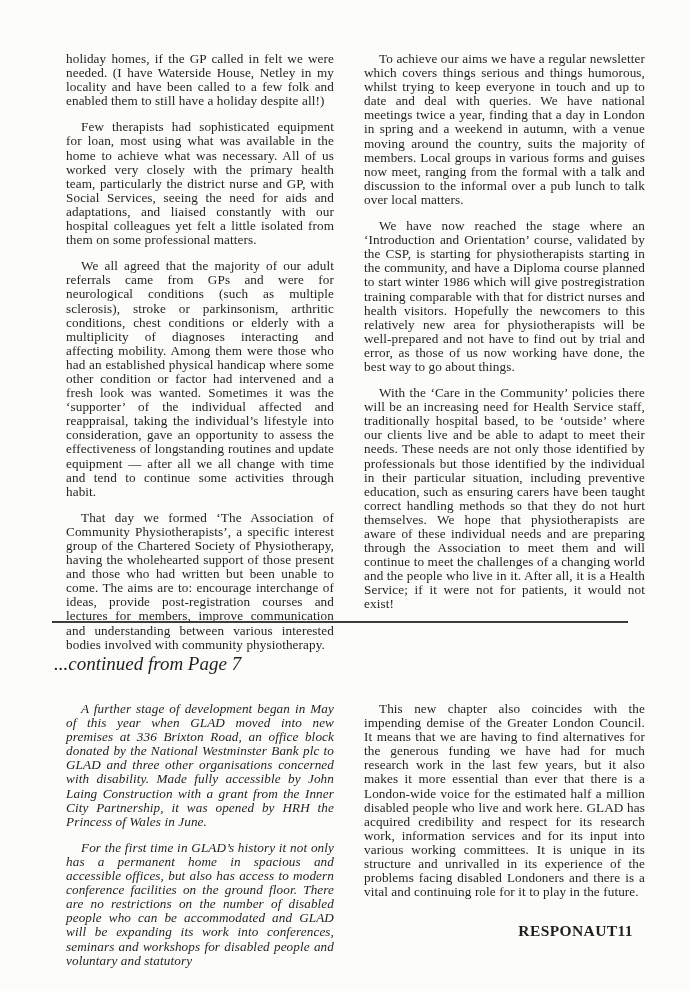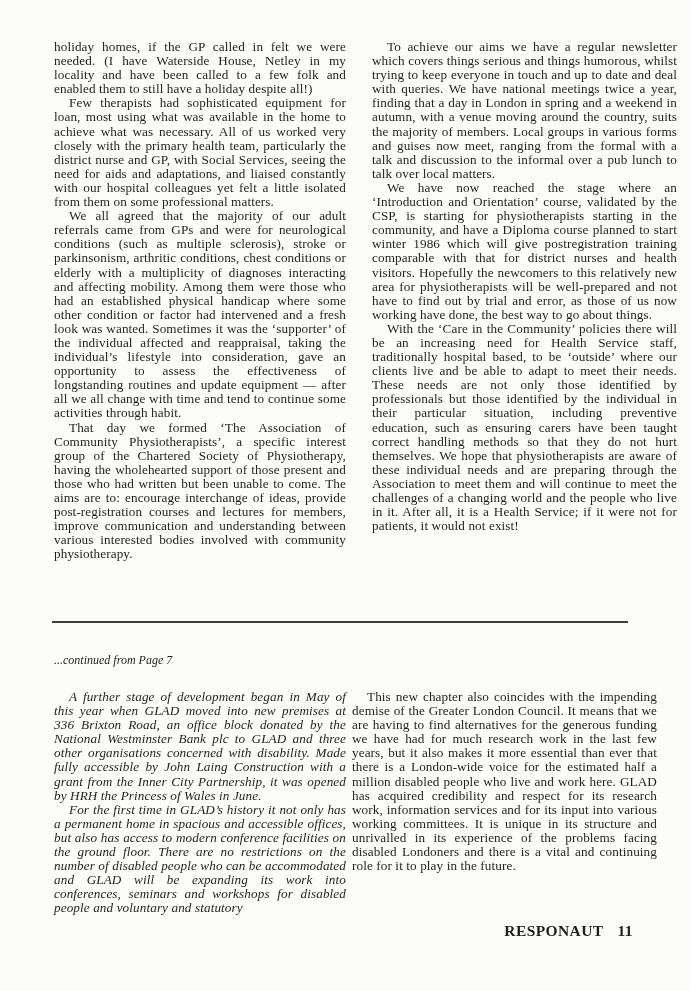--- a/index.html
+++ b/index.html
@@ -16,47 +16,47 @@
     color: #1f1f1f;
     overflow: hidden;
   }
   .col {
     position: absolute;
     text-align: justify;
     font-size: 13.2px;
     line-height: 14.1px;
     letter-spacing: 0.1px;
   }
-  .col p { margin: 0; }
+  .col p { margin: 12px; }
   .col p.indent { text-indent: 15px; }
   .italic { }
   .col-top-left     { left: 54px;  top: 40px;  width: 292px; }
-  .col-top-right    { left: 372px; top: 40px;  width: 305px; }
+  .col-top-right    { left: 352px; top: 40px;  width: 305px; }
   .divider {
     position: absolute;
     left: 52px; top: 621px;
     width: 576px; height: 2px;
     background: #3d3d3d;
   }
   .continued-note {
     position: absolute;
     left: 54px; top: 653px;
     font-style: italic;
-    font-size: 12px;
+    font-size: 19px;
   }
   .col-bottom-left  { left: 54px;  top: 690px; width: 292px; font-style: italic; }
   .col-bottom-right { left: 352px; top: 690px; width: 305px; }
   .footer {
     position: absolute;
     right: 57px; top: 922px;
     font-weight: bold;
     font-size: 15.5px;
     letter-spacing: 0.4px;
   }
-  .footer .pagenum { margin-left: 14px; }
+  .footer .pagenum { }
 </style>
 </head>
 <body>
 
 <div class="page">
 
   <div class="col col-top-left">
       <p class=""><span>holiday homes, if the GP called in felt we were needed. (I have Waterside House, Netley in my locality and have been called to a few folk and enabled them to still have a holiday despite all!)</span></p>
       <p class="indent"><span>Few therapists had sophisticated equipment for loan, most using what was available in the home to achieve what was necessary. All of us worked very closely with the primary health team, particularly the district nurse and GP, with Social Services, seeing the need for aids and adaptations, and liaised constantly with our hospital colleagues yet felt a little isolated from them on some professional matters.</span></p>
       <p class="indent"><span>We all agreed that the majority of our adult referrals came from GPs and were for neurological conditions (such as multiple sclerosis), stroke or parkinsonism, arthritic conditions, chest conditions or elderly with a multiplicity of diagnoses interacting and affecting mobility. Among them were those who had an established physical handicap where some other condition or factor had intervened and a fresh look was wanted. Sometimes it was the ‘supporter’ of the individual affected and reappraisal, taking the individual’s lifestyle into consideration, gave an opportunity to assess the effectiveness of longstanding routines and update equipment — after all we all change with time and tend to continue some activities through habit.</span></p>

